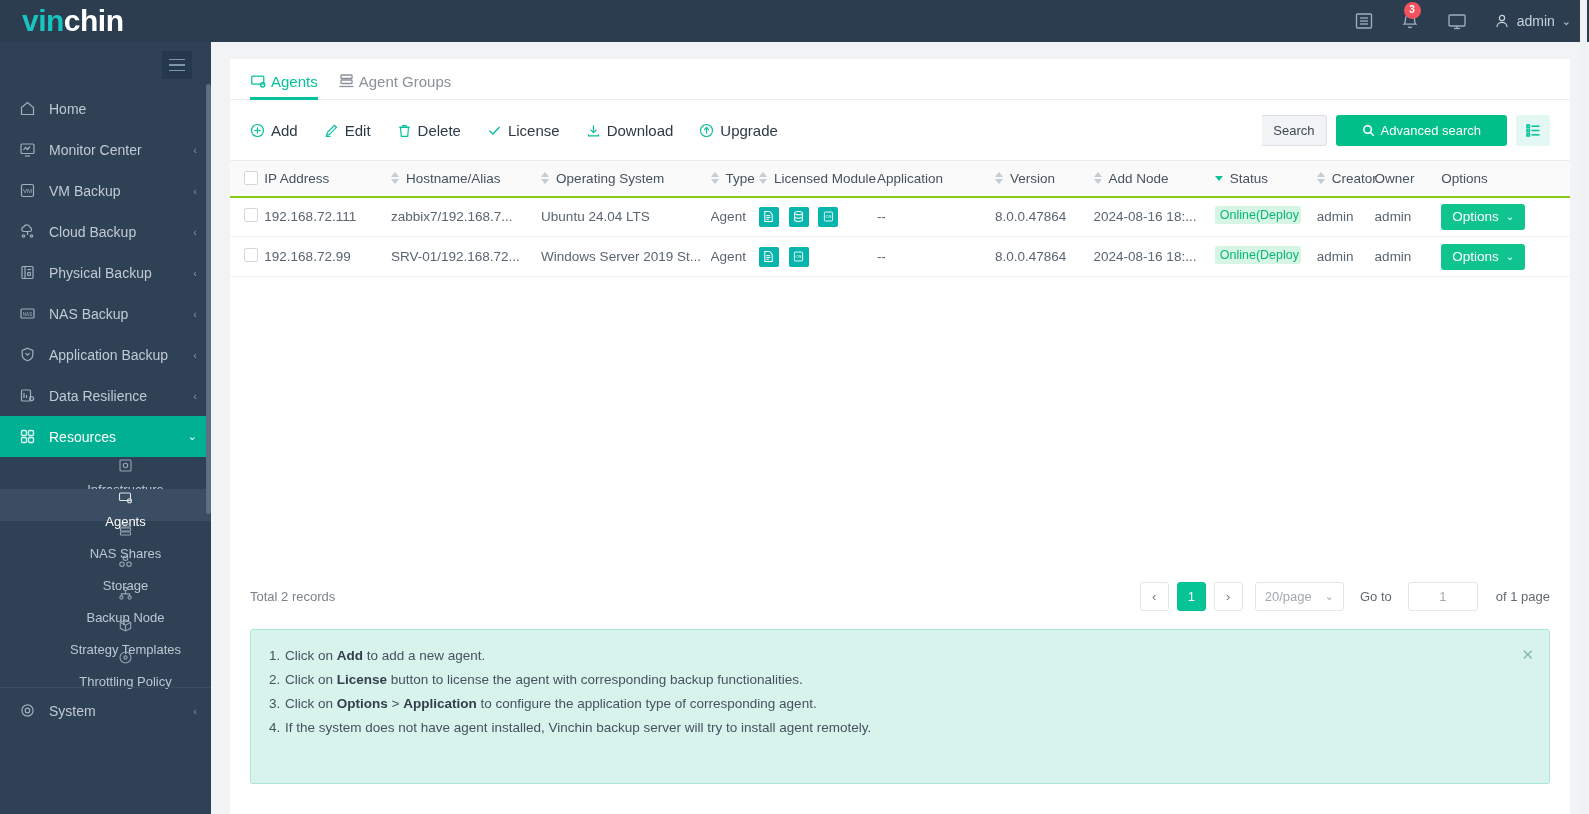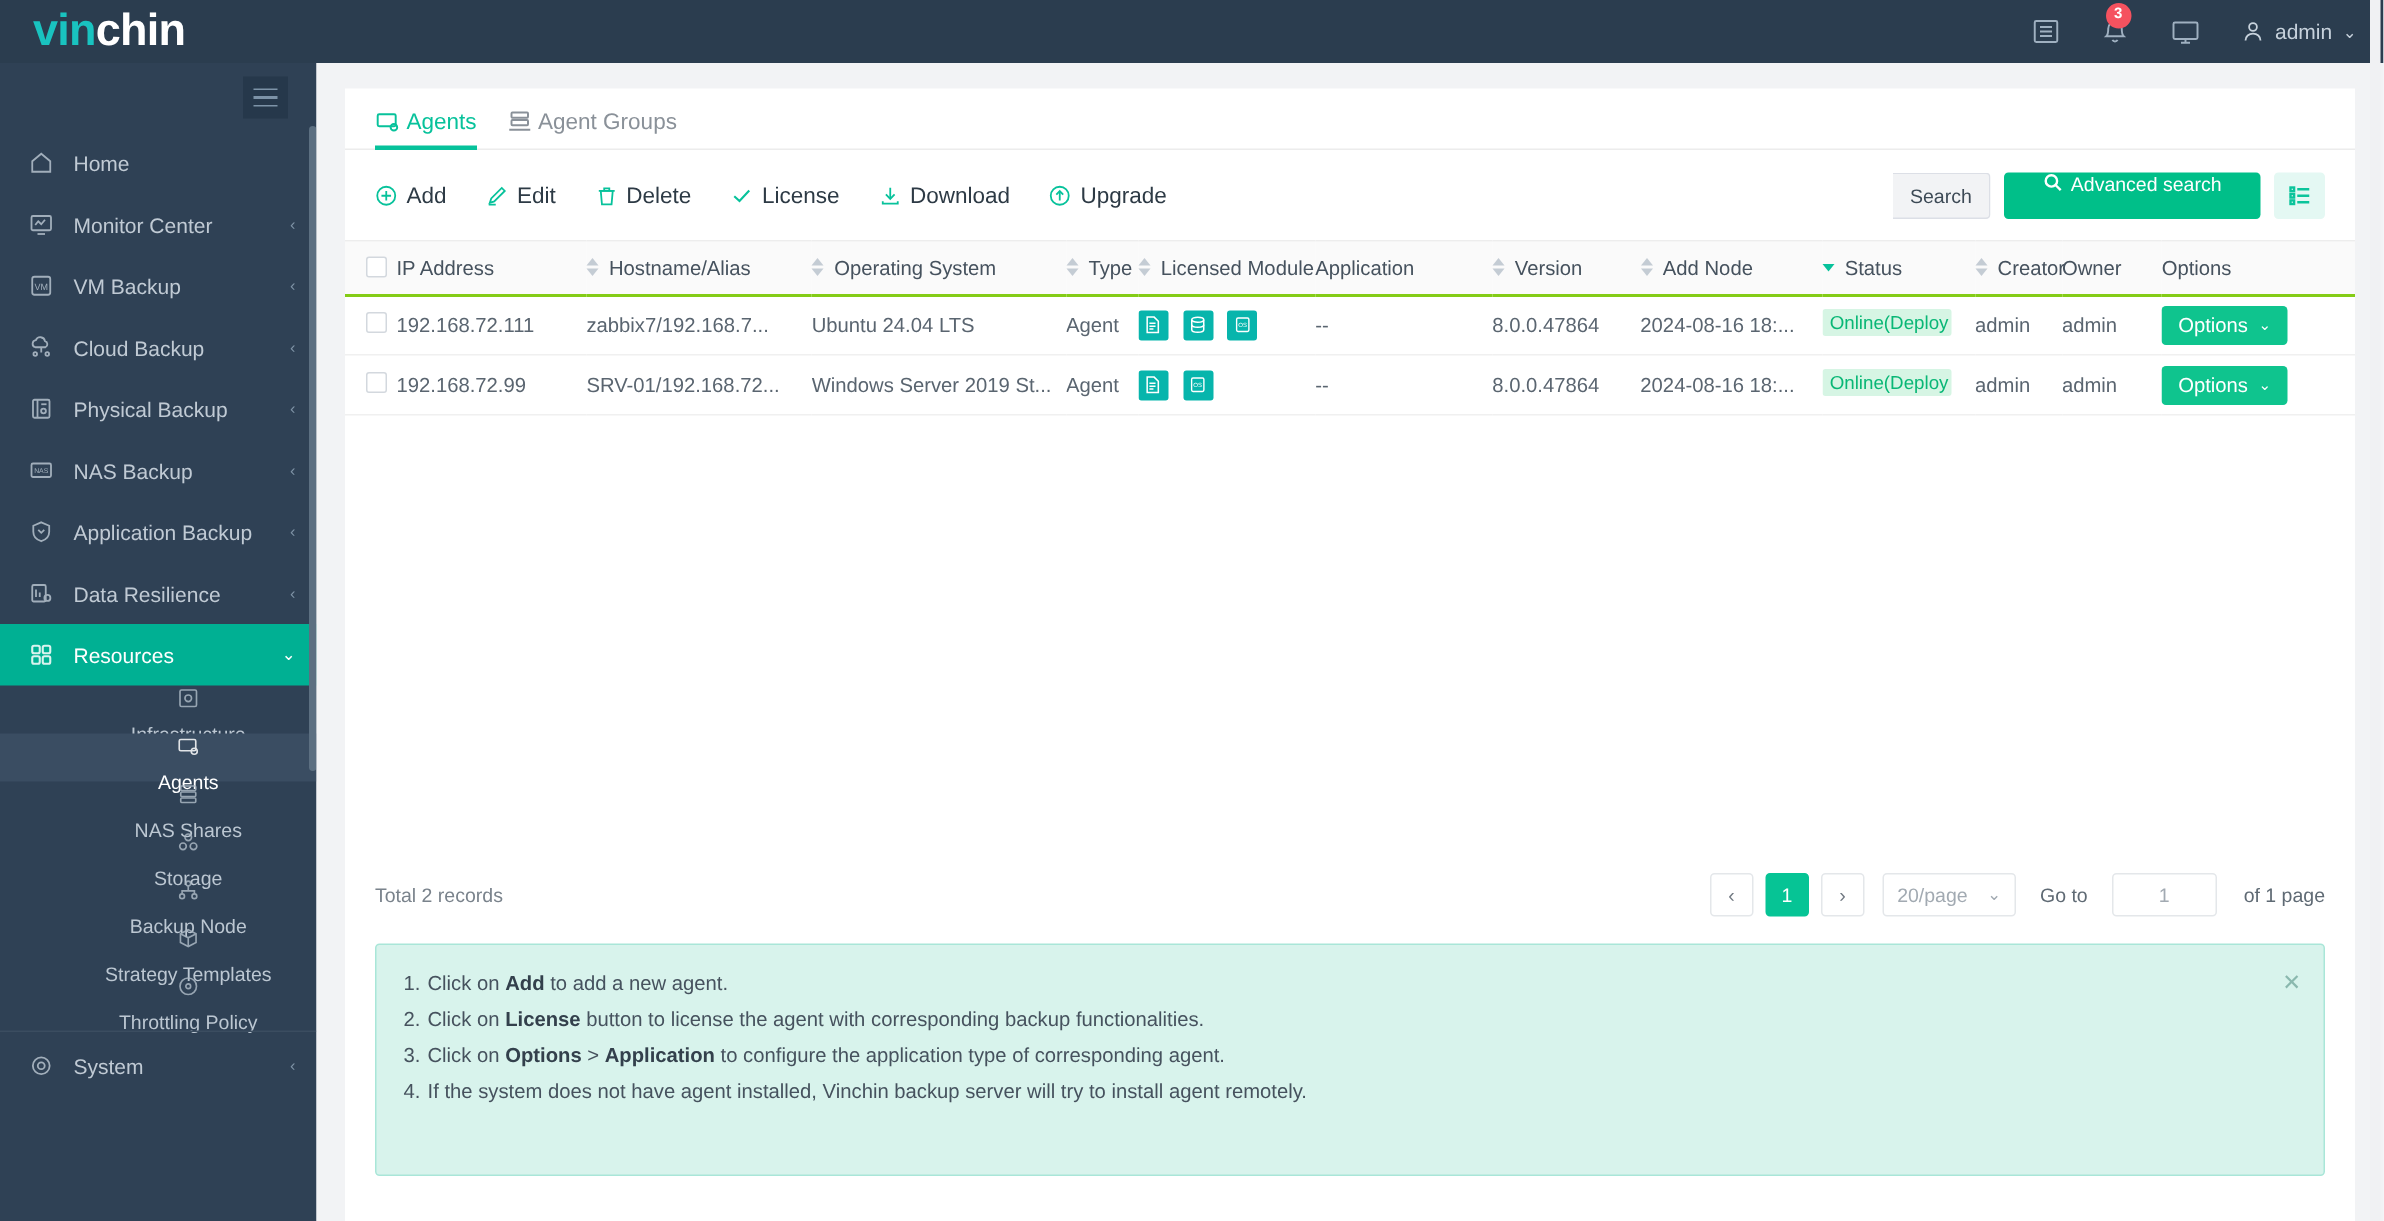--- a/index.html
+++ b/index.html
@@ -84,21 +84,21 @@
   }
   .search-input::placeholder { color: #a9b0b8; }
   .search-btn {
     height: 31px; padding: 0 11px; background: #f2f3f5; border: 1px solid #dcdfe6; border-left: none;
     font-size: 13px; color: #3d4a56; cursor: pointer; font-family: "Liberation Sans", sans-serif;
     border-radius: 0 3px 3px 0;
   }
   .adv-btn {
     height: 31px; margin-left: 9px; padding: 0 26px; background: #00bf89; color: #fff;
     border: none; border-radius: 3px; font-size: 13px; cursor: pointer;
-    display: flex; gap: 6px; font-family: "Liberation Sans", sans-serif;
+    display: flex; align-items: center; gap: 6px; font-family: "Liberation Sans", sans-serif;
   }
   .col-btn {
     width: 34px; height: 31px; margin-left: 9px; background: #e4f8f3; border: none; border-radius: 3px;
     display: flex; align-items: center; justify-content: center; cursor: pointer;
   }
 
   
   table.grid { width: 100%; border-collapse: collapse; table-layout: fixed; }
   table.grid th {
     background: #fafafa; height: 36px; font-size: 13.5px; font-weight: 400; color: #46525e;

